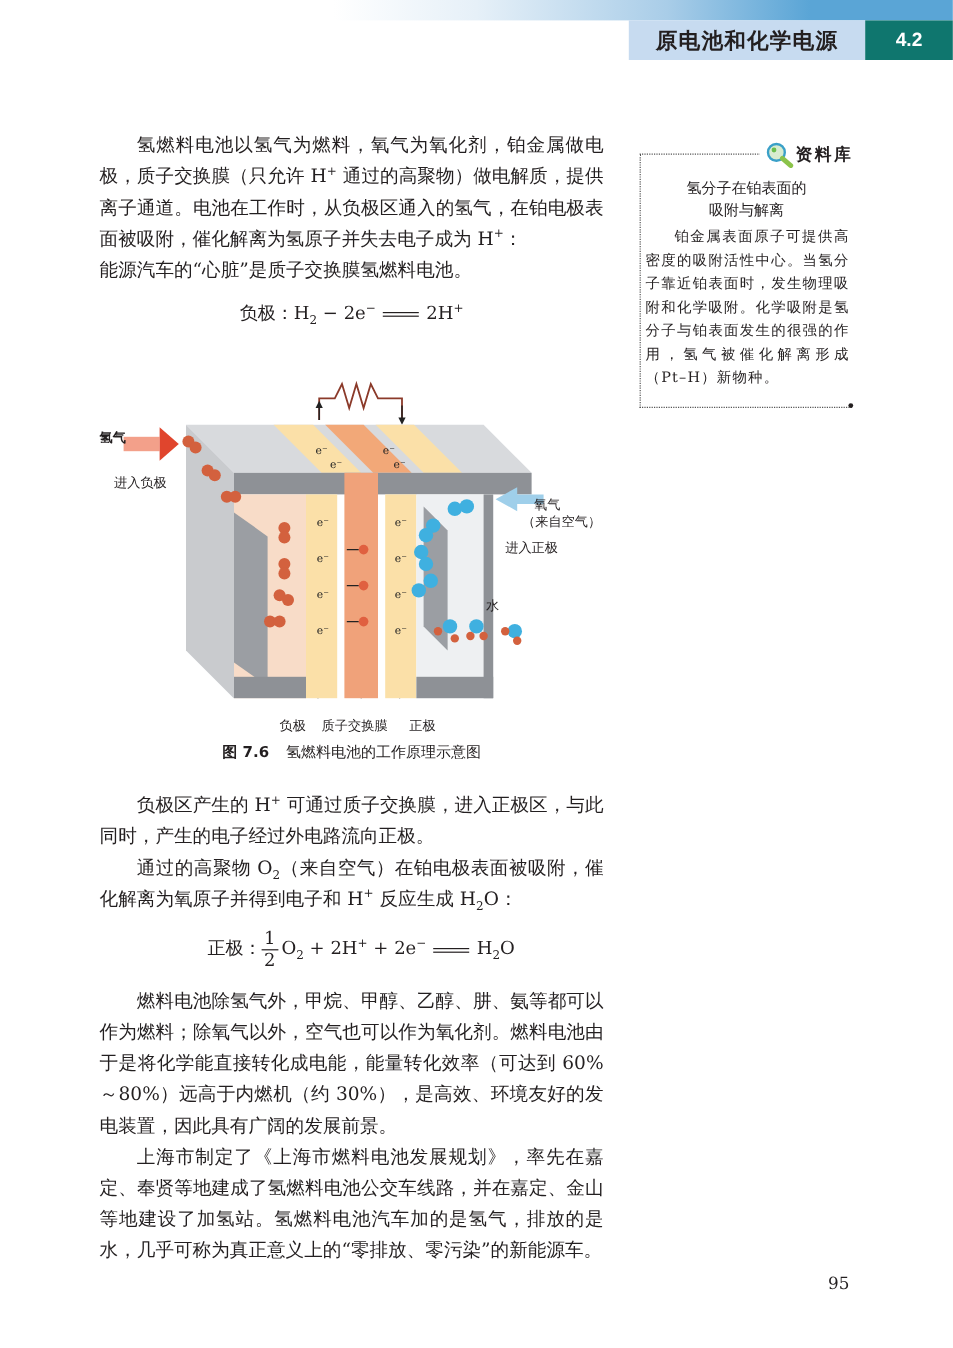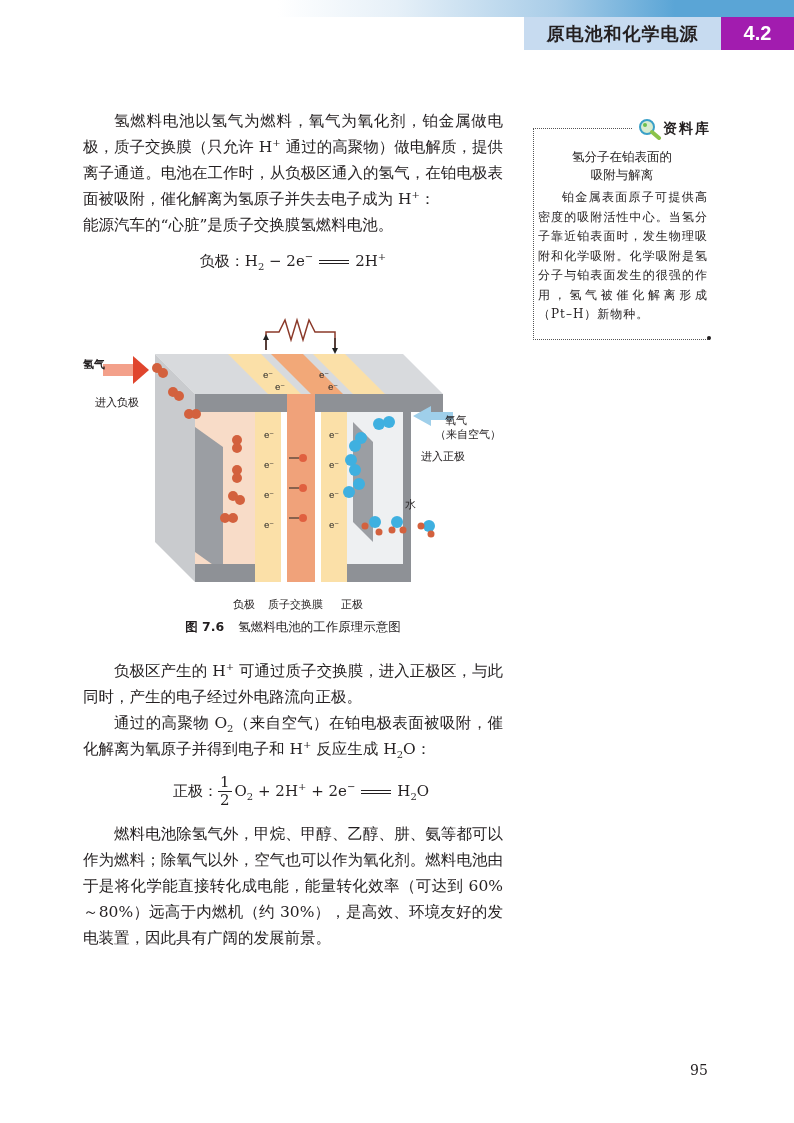--- a/index.html
+++ b/index.html
@@ -3,22 +3,22 @@
 <meta charset="utf-8">
 <style>
   html, body { margin: 0; padding: 0; background: #ffffff; }
   body { width: 794px; height: 1123px; position: relative; overflow: hidden;
          font-family: "DejaVu Serif", "Liberation Serif", serif; color: #231f20; }
   .topbar { position: absolute; left: 0; top: 0; width: 794px; height: 17px;
             background: linear-gradient(to right, #ffffff 0%, #ffffff 35%, #e6f0f8 50%, #a9cde8 70%, #5aa5d6 85%, #5aa5d6 100%); }
   .chapter { position: absolute; left: 524px; top: 17px; width: 270px; height: 33px; display: flex; }
   .chapter .title { width: 197px; background: #c7dbf0; display: flex; align-items: center; justify-content: center;
                     font-family: "DejaVu Sans", sans-serif; font-weight: bold; font-size: 18px; color: #231f20; letter-spacing: 1px; }
-  .chapter .num { flex: 1; background: #a21caf; color: #ffffff; display: flex; align-items: center; justify-content: center;
-                  font-family: "Liberation Sans", sans-serif; font-weight: bold; font-size: 20px; }
+  .chapter .num { flex: 1; background: #0f766e; color: #ffffff; display: flex; align-items: center; justify-content: center;
+                  font-family: "Liberation Sans", sans-serif; font-weight: bold; font-size: 16px; }
   .main { position: absolute; left: 83px; top: 108px; width: 420px; font-size: 15.5px; line-height: 26px; }
   .p { margin: 0; text-align: justify; }
   .indent { text-indent: 2em; }
   .eq { text-align: center; margin: 10px 0 8px 0; font-size: 15px; }
   sup, sub { font-size: 10px; line-height: 0; }
   .arrow-eq { display: inline-block; width: 30px; border-top: 1px solid #231f20; border-bottom: 1px solid #231f20; height: 2px; vertical-align: middle; margin: 0 6px; }
   .figure { position: relative; width: 420px; height: 330px; }
   .caption { text-align: center; font-family: "DejaVu Sans", sans-serif; font-size: 12.5px; color: #231f20; margin-top: 2px; }
   .caption b { margin-right: 14px; }
   .eq-block { margin: 12px 0 12px 90px; font-size: 15px; line-height: 32px; }
@@ -172,20 +172,21 @@
   <div class="eq-block">
     <div>
       <span>正极：</span><span class="frac">
           <span class="n">1</span>
           <span>2</span>
         </span><span>O</span><sub>2</sub><span> + 2H</span><sup>+</sup><span> + 2e</span><sup>−</sup><span class="arrow-eq"></span><span>H</span><sub>2</sub><span>O</span>
     </div>
   </div>
 
   <p class="p indent">燃料电池除氢气外，甲烷、甲醇、乙醇、肼、氨等都可以作为燃料；除氧气以外，空气也可以作为氧化剂。燃料电池由于是将化学能直接转化成电能，能量转化效率（可达到 60%～80%）远高于内燃机（约 30%），是高效、环境友好的发电装置，因此具有广阔的发展前景。</p>
+  <p class="p indent">上海市制定了《上海市燃料电池发展规划》，率先在嘉定、奉贤等地建成了氢燃料电池公交车线路，并在嘉定、金山等地建设了加氢站。氢燃料电池汽车加的是氢气，排放的是水，几乎可称为真正意义上的“零排放、零污染”的新能源车。</p>
 </div>
 
 <div class="sidebar">
   <div class="border"></div>
   <div class="dot"></div>
   <div class="head">
     <svg width="26" height="22" viewBox="0 0 26 22">
       <circle cx="10" cy="9" r="7" fill="#d8ecd0" stroke="#3aa0c8" stroke-width="2"></circle>
       <circle cx="8" cy="7" r="2" fill="#6bbf4e"></circle>
       <line x1="15" y1="14" x2="22" y2="20" stroke="#8bc34a" stroke-width="4" stroke-linecap="round"></line>

